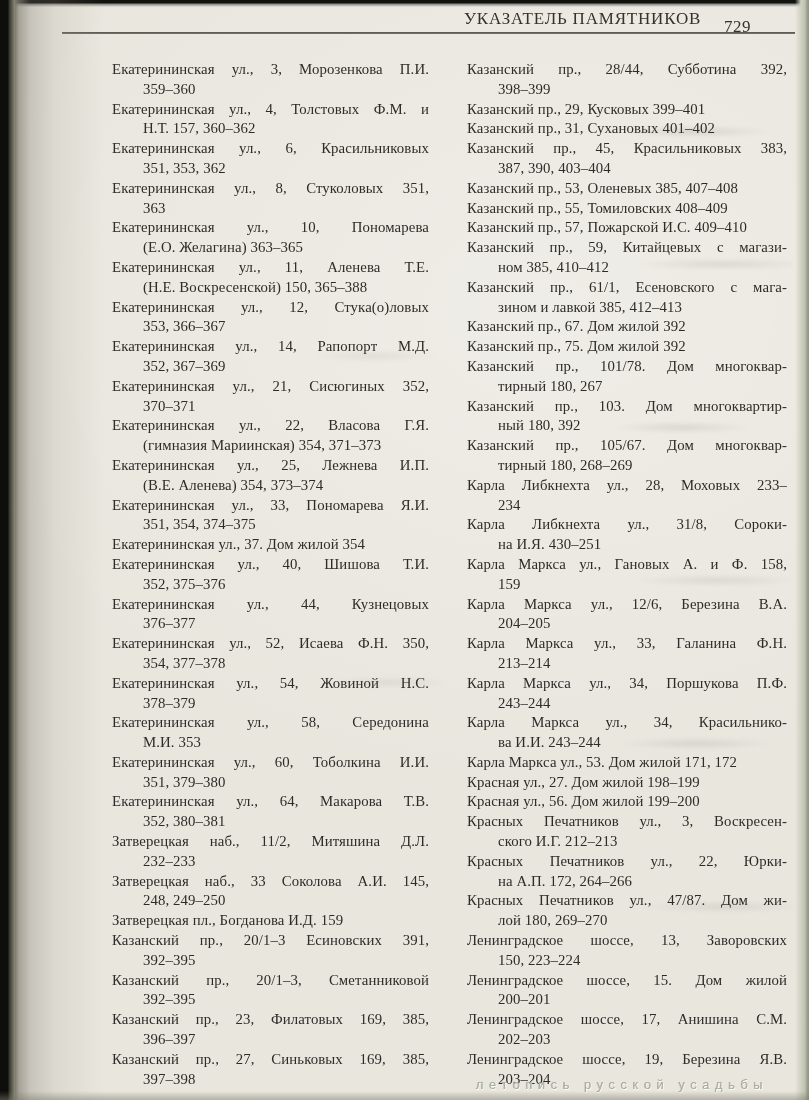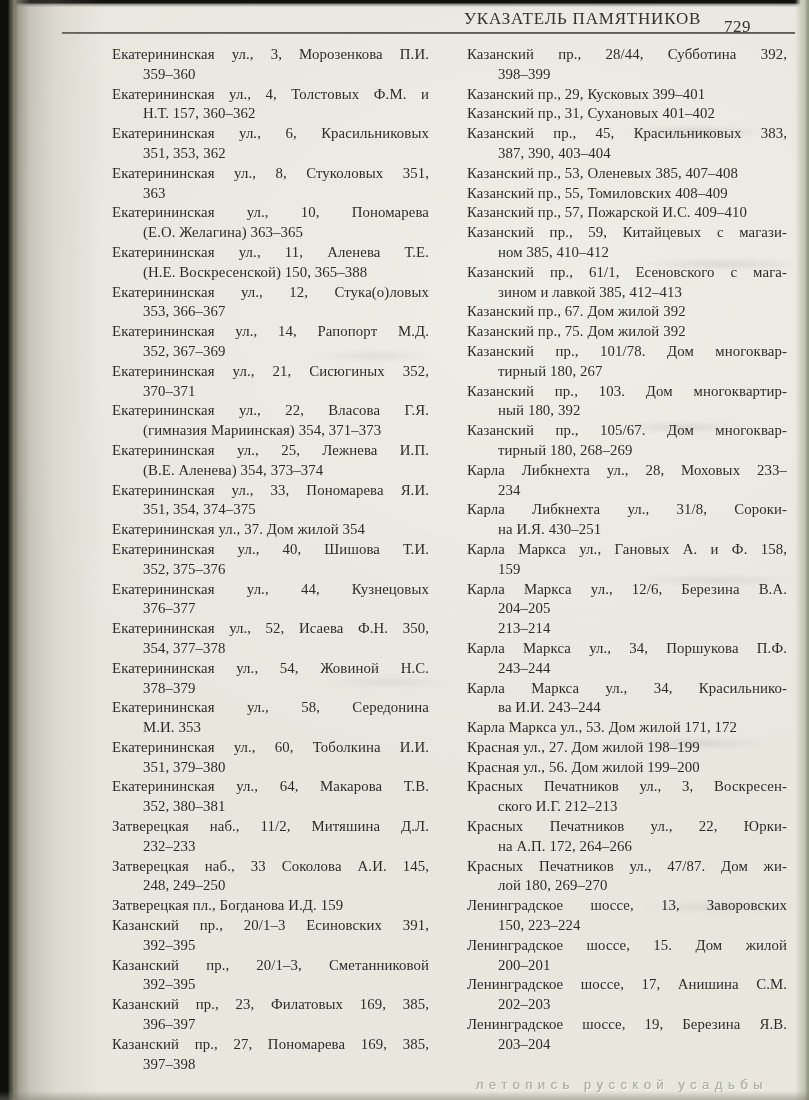--- a/index.html
+++ b/index.html
@@ -50,21 +50,21 @@
   .header{position:absolute;top:0;left:0;right:0;height:32px;}
   .running-title{
     position:absolute;left:464px;top:9px;
     font-size:17px;letter-spacing:0.8px;white-space:nowrap;color:#34322d;}
   .page-number{
     position:absolute;left:724px;top:9px;
     font-size:17px;letter-spacing:0.5px;color:#34322d;margin-top:8px;}
   .rule{position:absolute;top:32px;left:62px;width:733px;height:2px;
     background:linear-gradient(180deg,#56544e,#7a776f);}
   
-  .col{position:absolute;top:45px;font-size:14.8px;line-height:var(--lh);
+  .col{position:absolute;top:60px;font-size:14.8px;line-height:var(--lh);
     letter-spacing:0.1px;}
   .col-left{left:112px;width:317px;}
   .col-right{left:467px;width:320px;}
   .entry{margin:0;}
   .line{text-align:justify;text-align-last:left;text-justify:inter-word;}
   .line.just{text-align-last:justify;}
   .line.cont{padding-left:31px;}
   
   .watermark{
     position:absolute;left:476px;top:1077px;white-space:nowrap;
@@ -182,21 +182,21 @@
       </div>
       <div class="entry">
         <div class="line just">Казанский пр., 20/1–3, Сметанниковой</div>
         <div class="line cont">392–395</div>
       </div>
       <div class="entry">
         <div class="line just">Казанский пр., 23, Филатовых 169, 385,</div>
         <div class="line cont">396–397</div>
       </div>
       <div class="entry">
-        <div class="line just">Казанский пр., 27, Пономарева 169, 385,</div>
+        <div class="line just">Казанский пр., 27, Синьковых 169, 385,</div>
         <div class="line cont">397–398</div>
       </div>
     </div>
   <div class="col col-right">
       <div class="entry">
         <div class="line just">Казанский пр., 28/44, Субботина 392,</div>
         <div class="line cont">398–399</div>
       </div>
       <div class="entry">
         <div class="line">Казанский пр., 29, Кусковых 399–401</div>
@@ -253,20 +253,21 @@
       </div>
       <div class="entry">
         <div class="line just">Карла Маркса ул., Гановых А. и Ф. 158,</div>
         <div class="line cont">159</div>
       </div>
       <div class="entry">
         <div class="line just">Карла Маркса ул., 12/6, Березина В.А.</div>
         <div class="line cont">204–205</div>
       </div>
       <div class="entry">
+        <div class="line just">Карла Маркса ул., 33, Галанина Ф.Н.</div>
         <div class="line cont">213–214</div>
       </div>
       <div class="entry">
         <div class="line just">Карла Маркса ул., 34, Поршукова П.Ф.</div>
         <div class="line cont">243–244</div>
       </div>
       <div class="entry">
         <div class="line just">Карла Маркса ул., 34, Красильнико-</div>
         <div class="line cont">ва И.И. 243–244</div>
       </div>

